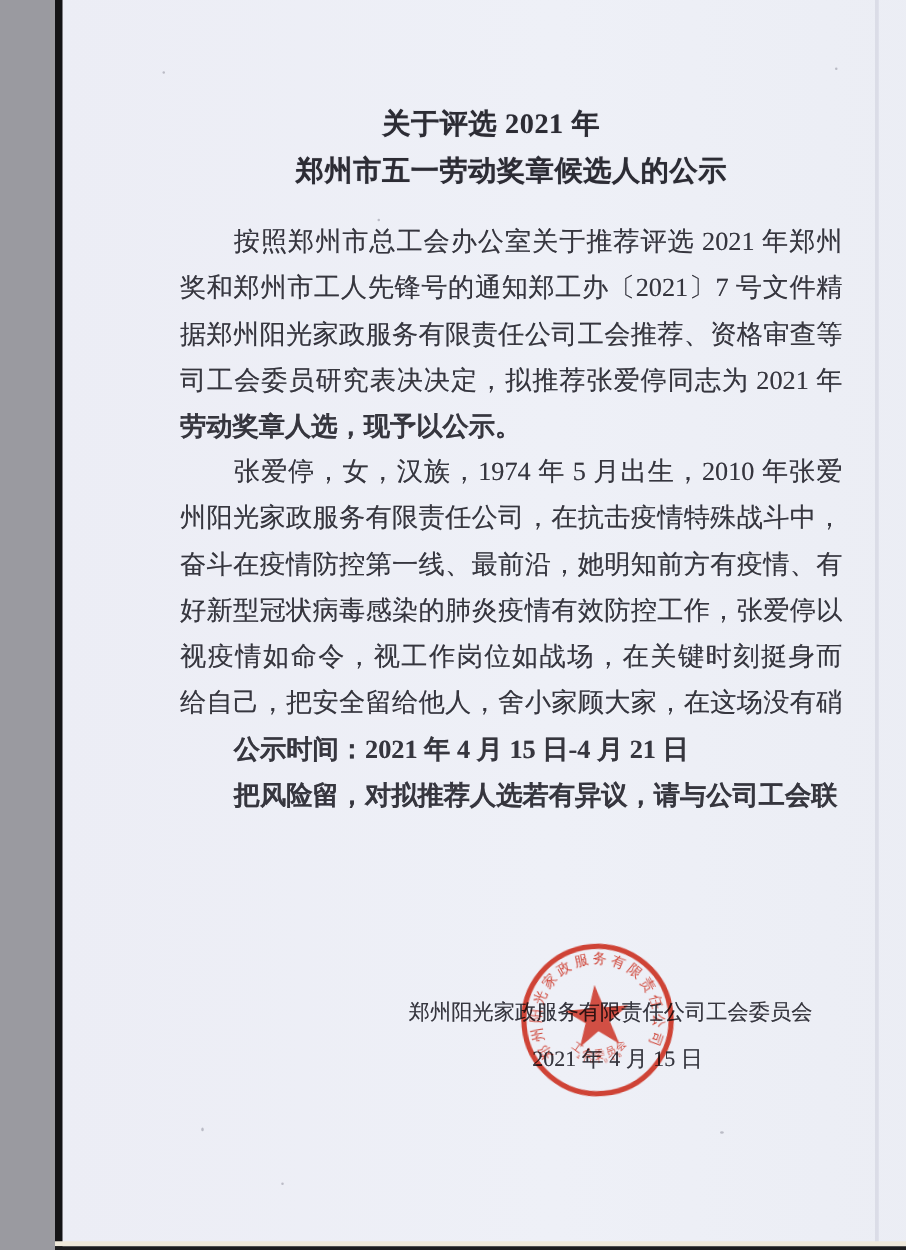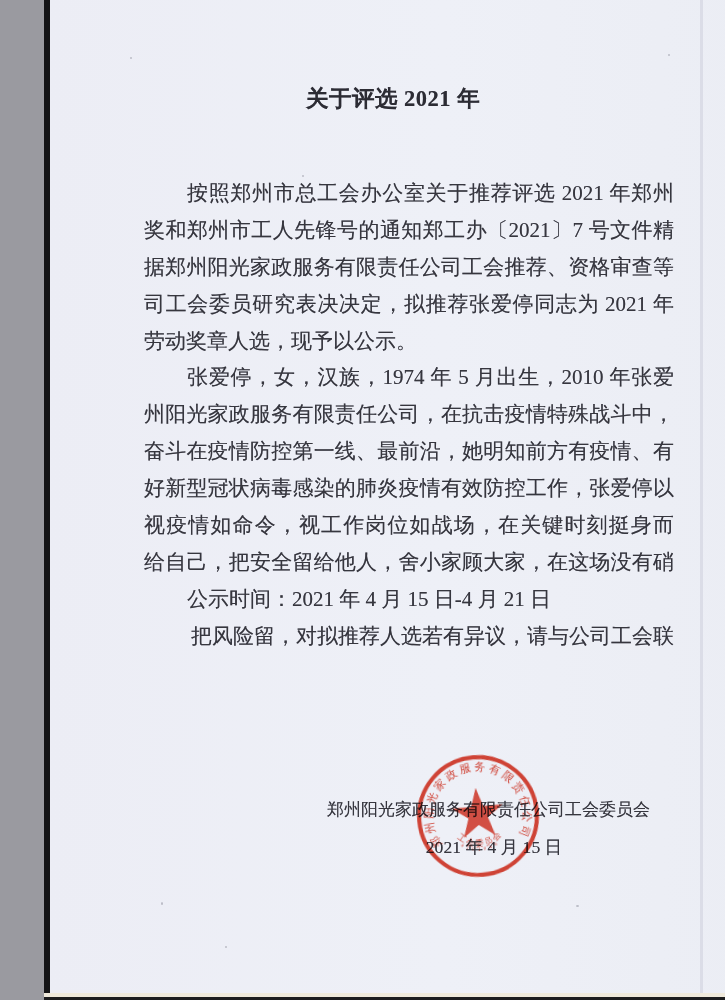--- a/index.html
+++ b/index.html
@@ -32,21 +32,21 @@
                  text-shadow:0 0 0.6px rgba(44,44,60,0.55); }
   .title-line.shift { transform:translateX(-16px); }
 
   .doc-body { position:absolute; left:100px; top:175px; width:530px;
               color:#36363e; font-size:21px;
               text-shadow:0 0 0.5px rgba(50,50,65,0.5); }
   .doc-body .line { line-height:36.9px; height:36.9px;
                     text-align:justify; text-align-last:justify; text-justify:inter-character;
                     white-space:normal; overflow:hidden; }
   .doc-body .line.indent { text-indent:2.05em; }
-  .doc-body .line.end { text-align:right; text-align-last:left; }
+  .doc-body .line.end { text-align:left; text-align-last:left;font-weight:bold; }
 
   .signature { position:absolute; left:100px; top:795px; width:530px; height:30px;
                line-height:30px; text-align:right; padding-right:24px; box-sizing:border-box;
                font-size:17px; color:#36363e; text-shadow:0 0 0.5px rgba(50,50,65,0.5); }
   .sig-date  { position:absolute; left:310px; top:832px; width:280px; height:30px;
                line-height:30px; text-align:center; font-size:17.6px; color:#36363e;
                text-shadow:0 0 0.5px rgba(50,50,65,0.5); }
 
   
   .seal { position:absolute; left:370px; top:752px; width:128px; height:128px;
@@ -54,20 +54,21 @@
           filter:blur(0.2px); z-index:5; }
   .seal svg { width:100%; height:100%; display:block; }
 </style>
 </head>
 <body>
 
 <div class="paper">
 
   <div class="title-block">
     <div class="title-line shift">关于评选 2021 年</div>
+    <div class="title-line">郑州市五一劳动奖章候选人的公示</div>
   </div>
 
   <div class="doc-body">
       <div class="line indent">按照郑州市总工会办公室关于推荐评选 2021 年郑州市五一劳动</div>
       <div class="line">奖和郑州市工人先锋号的通知郑工办〔2021〕7 号文件精神要求，根</div>
       <div class="line">据郑州阳光家政服务有限责任公司工会推荐、资格审查等情况，经公</div>
       <div class="line">司工会委员研究表决决定，拟推荐张爱停同志为 2021 年郑州市五一</div>
       <div class="line end">劳动奖章人选，现予以公示。</div>
       <div class="line indent">张爱停，女，汉族，1974 年 5 月出生，2010 年张爱停应聘到郑</div>
       <div class="line">州阳光家政服务有限责任公司，在抗击疫情特殊战斗中，张爱停坚守</div>

